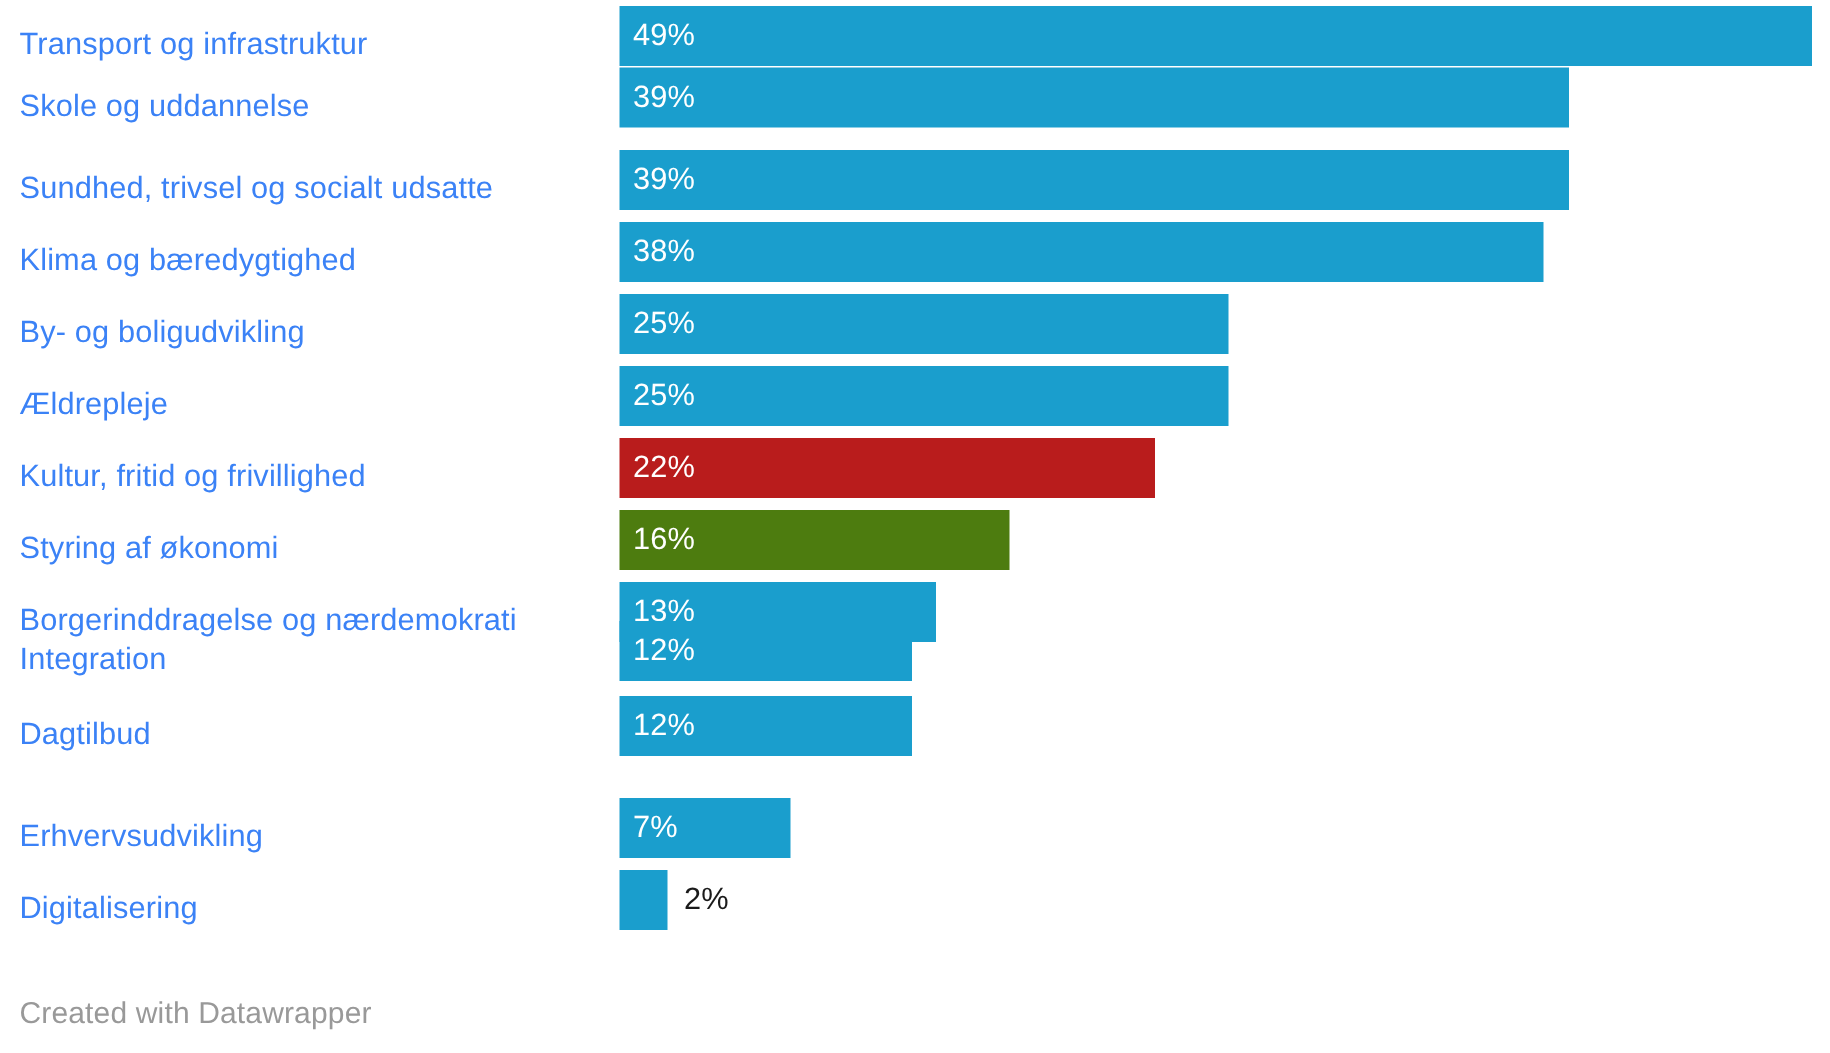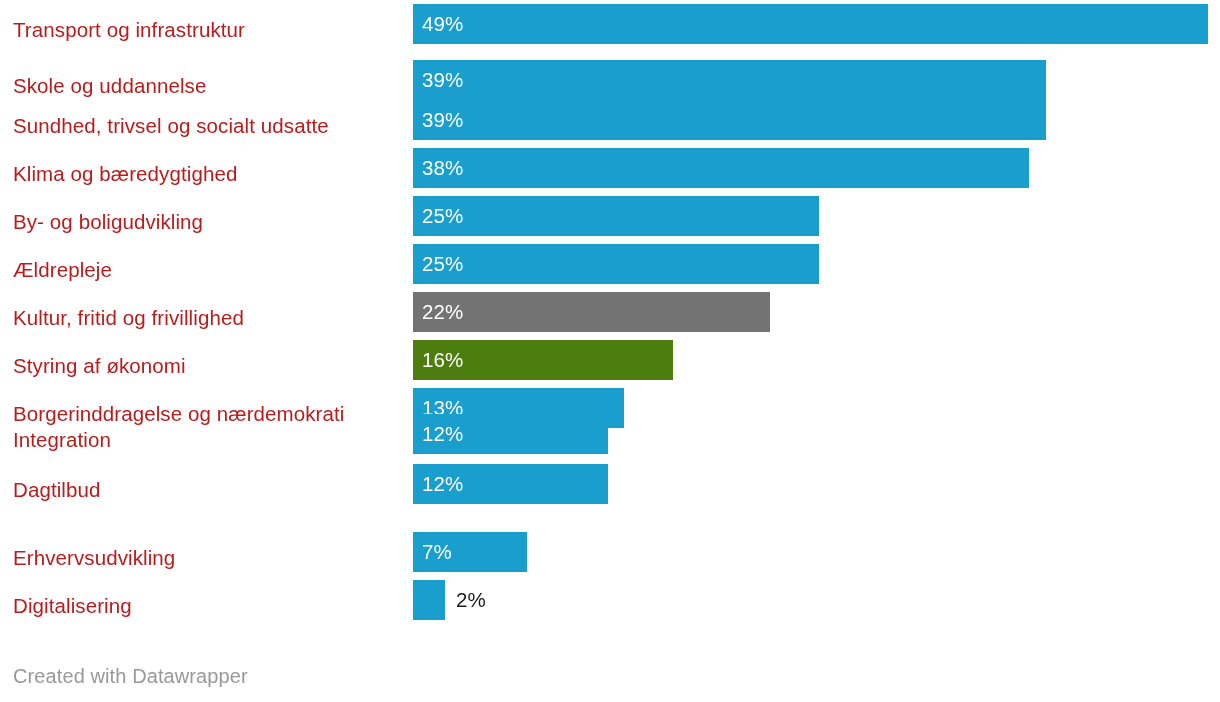--- a/index.html
+++ b/index.html
@@ -35,21 +35,21 @@
     display: flex;
     align-items: center;
   }
   .cat-label {
     position: absolute;
     left: 13px;
     top: 50%;
     transform: translateY(-50%);
     font-size: 20.5px;
     line-height: 1.15;
-    color: #b91c1c;
+    color: #3b82f6;
     white-space: nowrap;
     letter-spacing: 0.1px;
   }
   .bar-wrap {
     position: absolute;
     left: 413px;
     top: 0;
     height: 28px;
     display: flex;
     align-items: center;
@@ -94,21 +94,21 @@
 
   <div id="bars-area">
       <div class="bar-row" style="top: 10px;">
         <div class="cat-label">Transport og infrastruktur</div>
         <div class="bar-wrap" style="left: 413px;">
           <div class="bar" style="width: 795px; background: rgb(26, 158, 205);">
             <span class="val-inside">49%</span>
           </div>
         </div>
       </div>
-      <div class="bar-row" style="top: 66px;">
+      <div class="bar-row" style="top: 51px;">
         <div class="cat-label">Skole og uddannelse</div>
         <div class="bar-wrap" style="left: 413px;">
           <div class="bar" style="width: 633px; background: rgb(26, 158, 205);">
             <span class="val-inside">39%</span>
           </div>
         </div>
       </div>
       <div class="bar-row" style="top: 106px;">
         <div class="cat-label">Sundhed, trivsel og socialt udsatte</div>
         <div class="bar-wrap" style="left: 413px;">
@@ -137,21 +137,21 @@
         <div class="cat-label">Ældrepleje</div>
         <div class="bar-wrap" style="left: 413px;">
           <div class="bar" style="width: 406px; background: rgb(26, 158, 205);">
             <span class="val-inside">25%</span>
           </div>
         </div>
       </div>
       <div class="bar-row" style="top: 298px;">
         <div class="cat-label">Kultur, fritid og frivillighed</div>
         <div class="bar-wrap" style="left: 413px;">
-          <div class="bar" style="width: 357px; background: #737373;">
+          <div class="bar" style="width: 357px; background: #b91c1c;">
             <span class="val-inside">22%</span>
           </div>
         </div>
       </div>
       <div class="bar-row" style="top: 346px;">
         <div class="cat-label">Styring af økonomi</div>
         <div class="bar-wrap" style="left: 413px;">
           <div class="bar" style="width: 260px; background: #4d7c0f;">
             <span class="val-inside">16%</span>
           </div>

